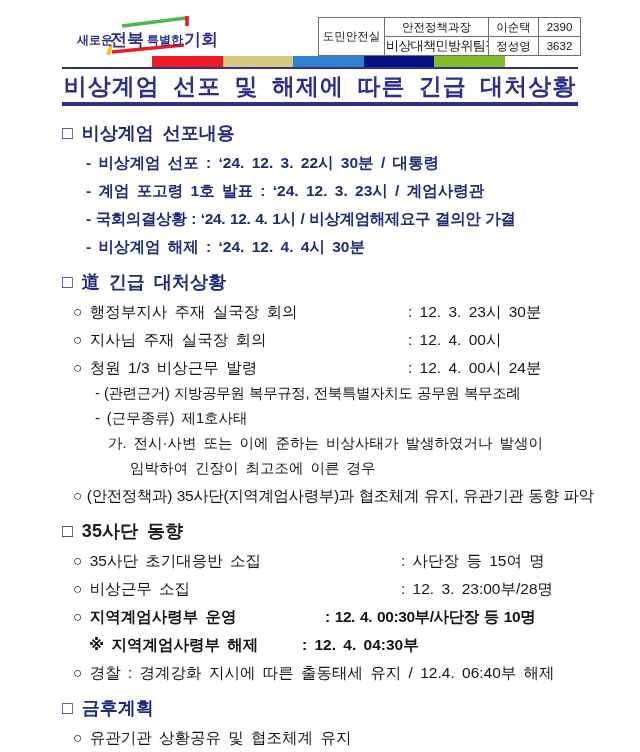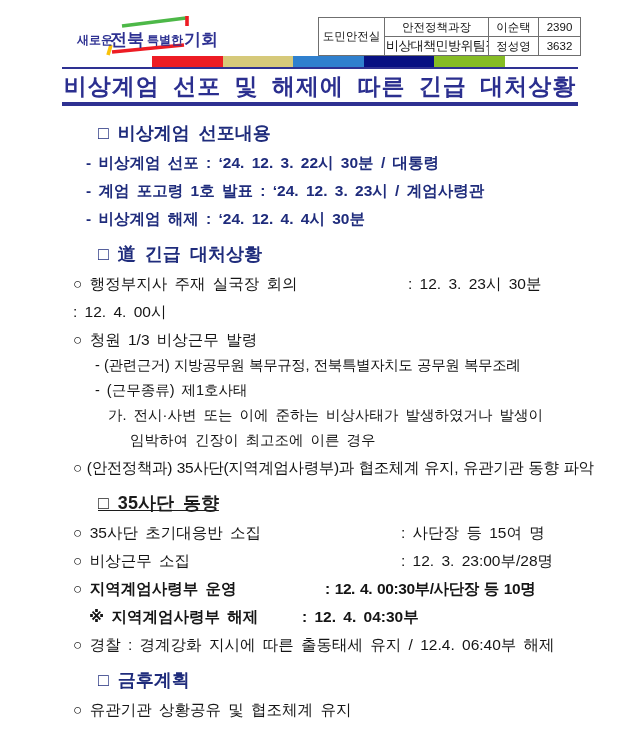--- a/index.html
+++ b/index.html
@@ -35,24 +35,24 @@
     font-size:23px; font-weight:bold; color:#2b2f8f; text-align:center;
     letter-spacing:1px; word-spacing:6px; padding:4px 0 3px 0; line-height:26px;
   }
   .rule-bottom { height:4px; background:#2e3192; }
 
   
   .content { position:absolute; left:62px; top:108px; width:516px; }
   .section { margin-top:14px; }
   .sec-h {
     font-size:18px; font-weight:bold; line-height:23px;
-    word-spacing:4px; margin-top:6px;margin-left:36px;
+    word-spacing:4px; margin-top:6px;
   }
   .sec-h.navy { color:#1f2c7c; }
-  .sec-h.black { color:#1c1c1c;text-decoration:underline; }
+  .sec-h.black { color:#1c1c1c; }
 
   .row { display:flex; align-items:baseline; margin-top:7px;
          font-size:15.5px; line-height:21px; word-spacing:3px; }
   .row .lbl { flex:0 0 auto; white-space:nowrap; }
   .row .val { flex:0 0 auto; white-space:nowrap; }
 
   .ind1 { padding-left:11px; }   
   .ind2 { padding-left:24px; }   
   .ind3 { padding-left:33px; }   
   .ind4 { padding-left:46px; }   
@@ -119,36 +119,41 @@
   <div class="content">
 
     <div class="section">
       <div class="sec-h navy">□ 비상계엄 선포내용</div>
       <div class="row ind2 t-navy-b">
         <span class="lbl">- 비상계엄 선포 : ‘24. 12. 3. 22시 30분 / 대통령</span>
       </div>
       <div class="row ind2 t-navy-b">
         <span class="lbl">- 계엄 포고령 1호 발표 : ‘24. 12. 3. 23시 / 계엄사령관</span>
       </div>
+      <div class="row ind2 t-navy-b tight">
+        <span class="lbl">- 국회의결상황 : ‘24. 12. 4. 1시 / 비상계엄해제요구 결의안 가결</span>
+      </div>
       <div class="row ind2 t-navy-b">
         <span class="lbl">- 비상계엄 해제 : ‘24. 12. 4. 4시 30분</span>
       </div>
     </div>
 
     <div class="section">
       <div class="sec-h navy">□ 道 긴급 대처상황</div>
       <div class="row ind1 t-black">
         <span class="lbl lw335">○ 행정부지사 주재 실국장 회의</span>
         <span class="val">: 12. 3. 23시 30분</span>
       </div>
       <div class="row ind1 t-black">
+        <span class="lbl lw335">○ 지사님 주재 실국장 회의</span>
         <span class="val">: 12. 4. 00시</span>
       </div>
       <div class="row ind1 t-black">
         <span class="lbl lw335">○ 청원 1/3 비상근무 발령</span>
+        <span class="val">: 12. 4. 00시 24분</span>
       </div>
       <div class="row sub ind3 t-black tight">
         <span class="lbl">- (관련근거) 지방공무원 복무규정, 전북특별자치도 공무원 복무조례</span>
       </div>
       <div class="row sub ind3 t-black">
         <span class="lbl">- (근무종류) 제1호사태</span>
       </div>
       <div class="row sub ind4 t-black">
         <span class="lbl">가. 전시·사변 또는 이에 준하는 비상사태가 발생하였거나 발생이</span>
       </div>

